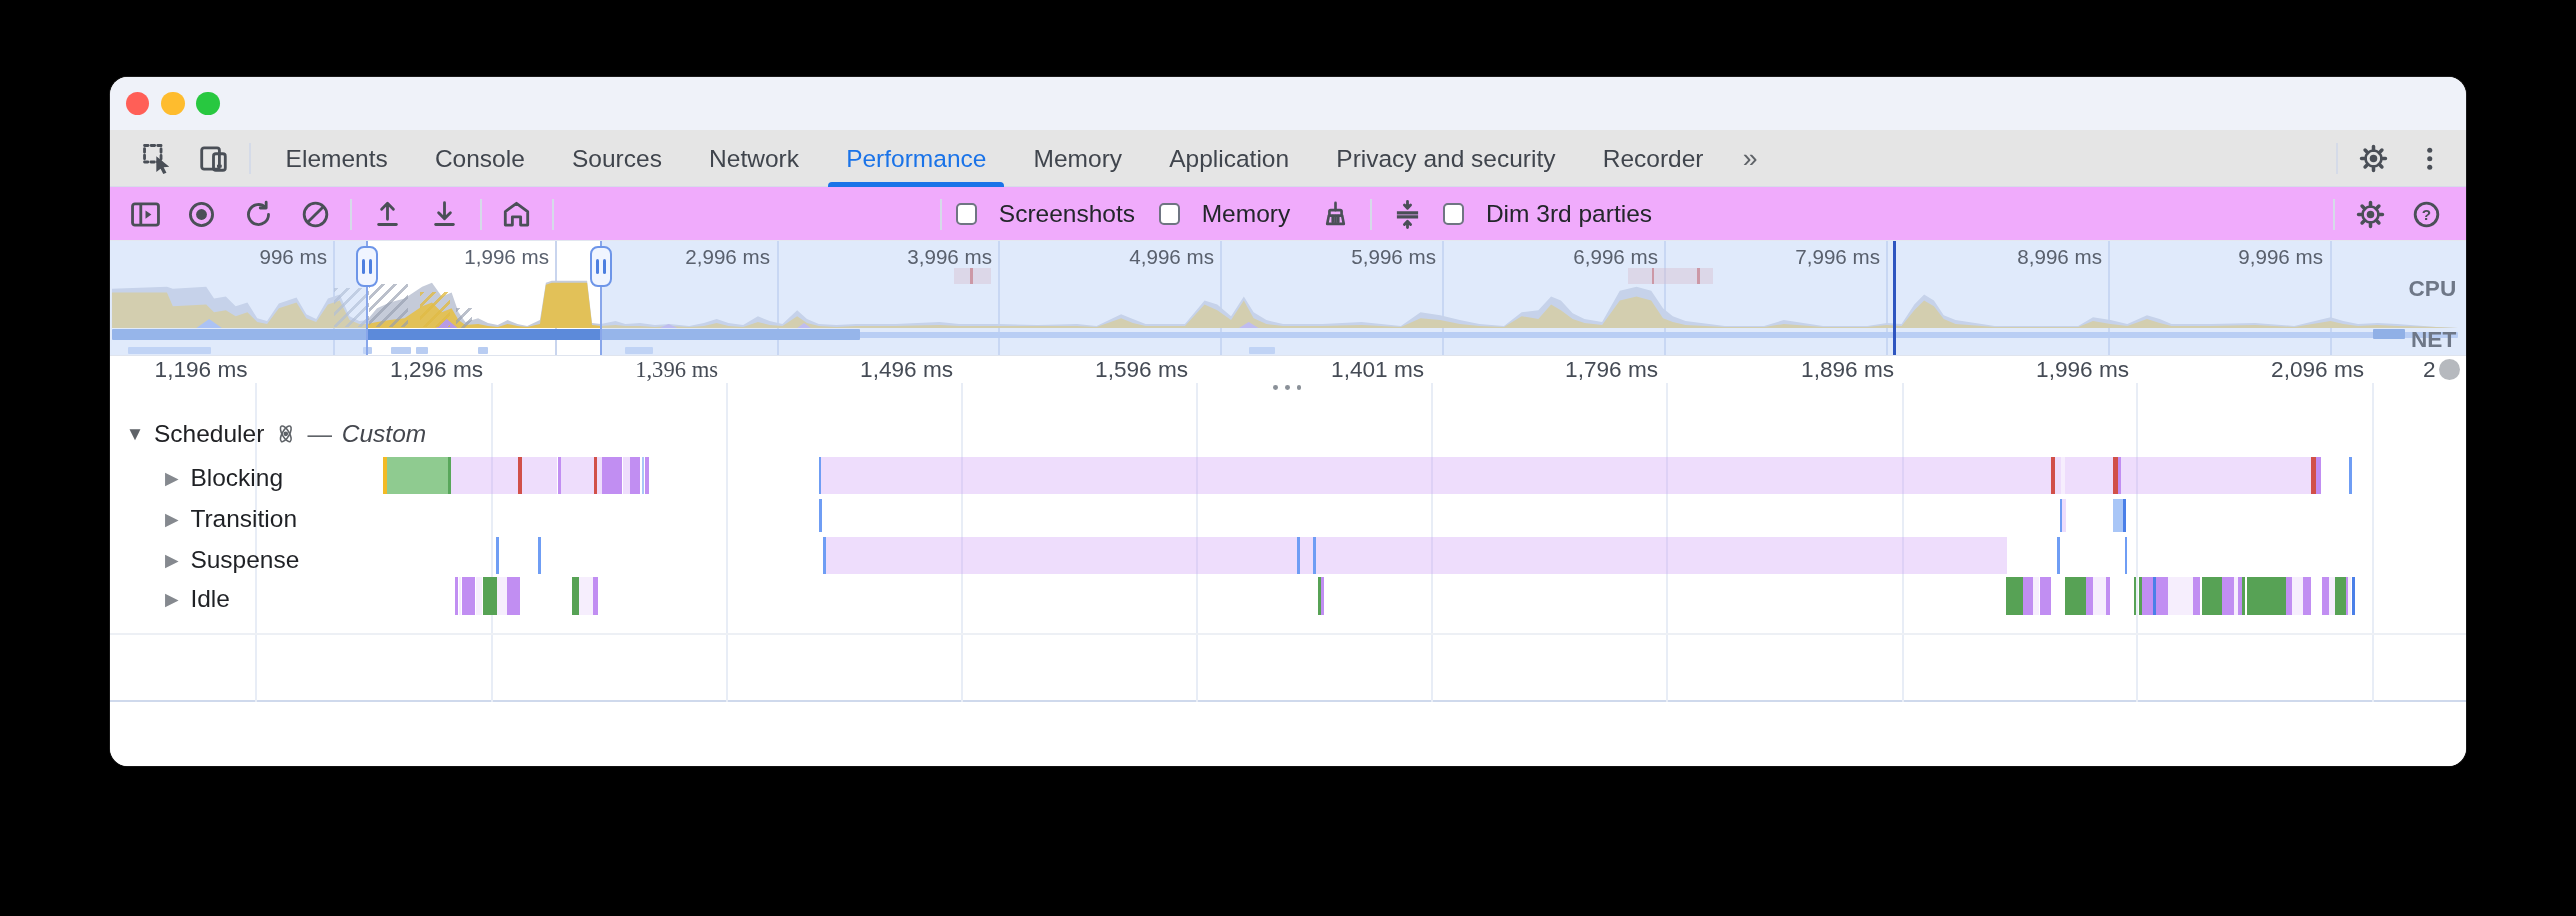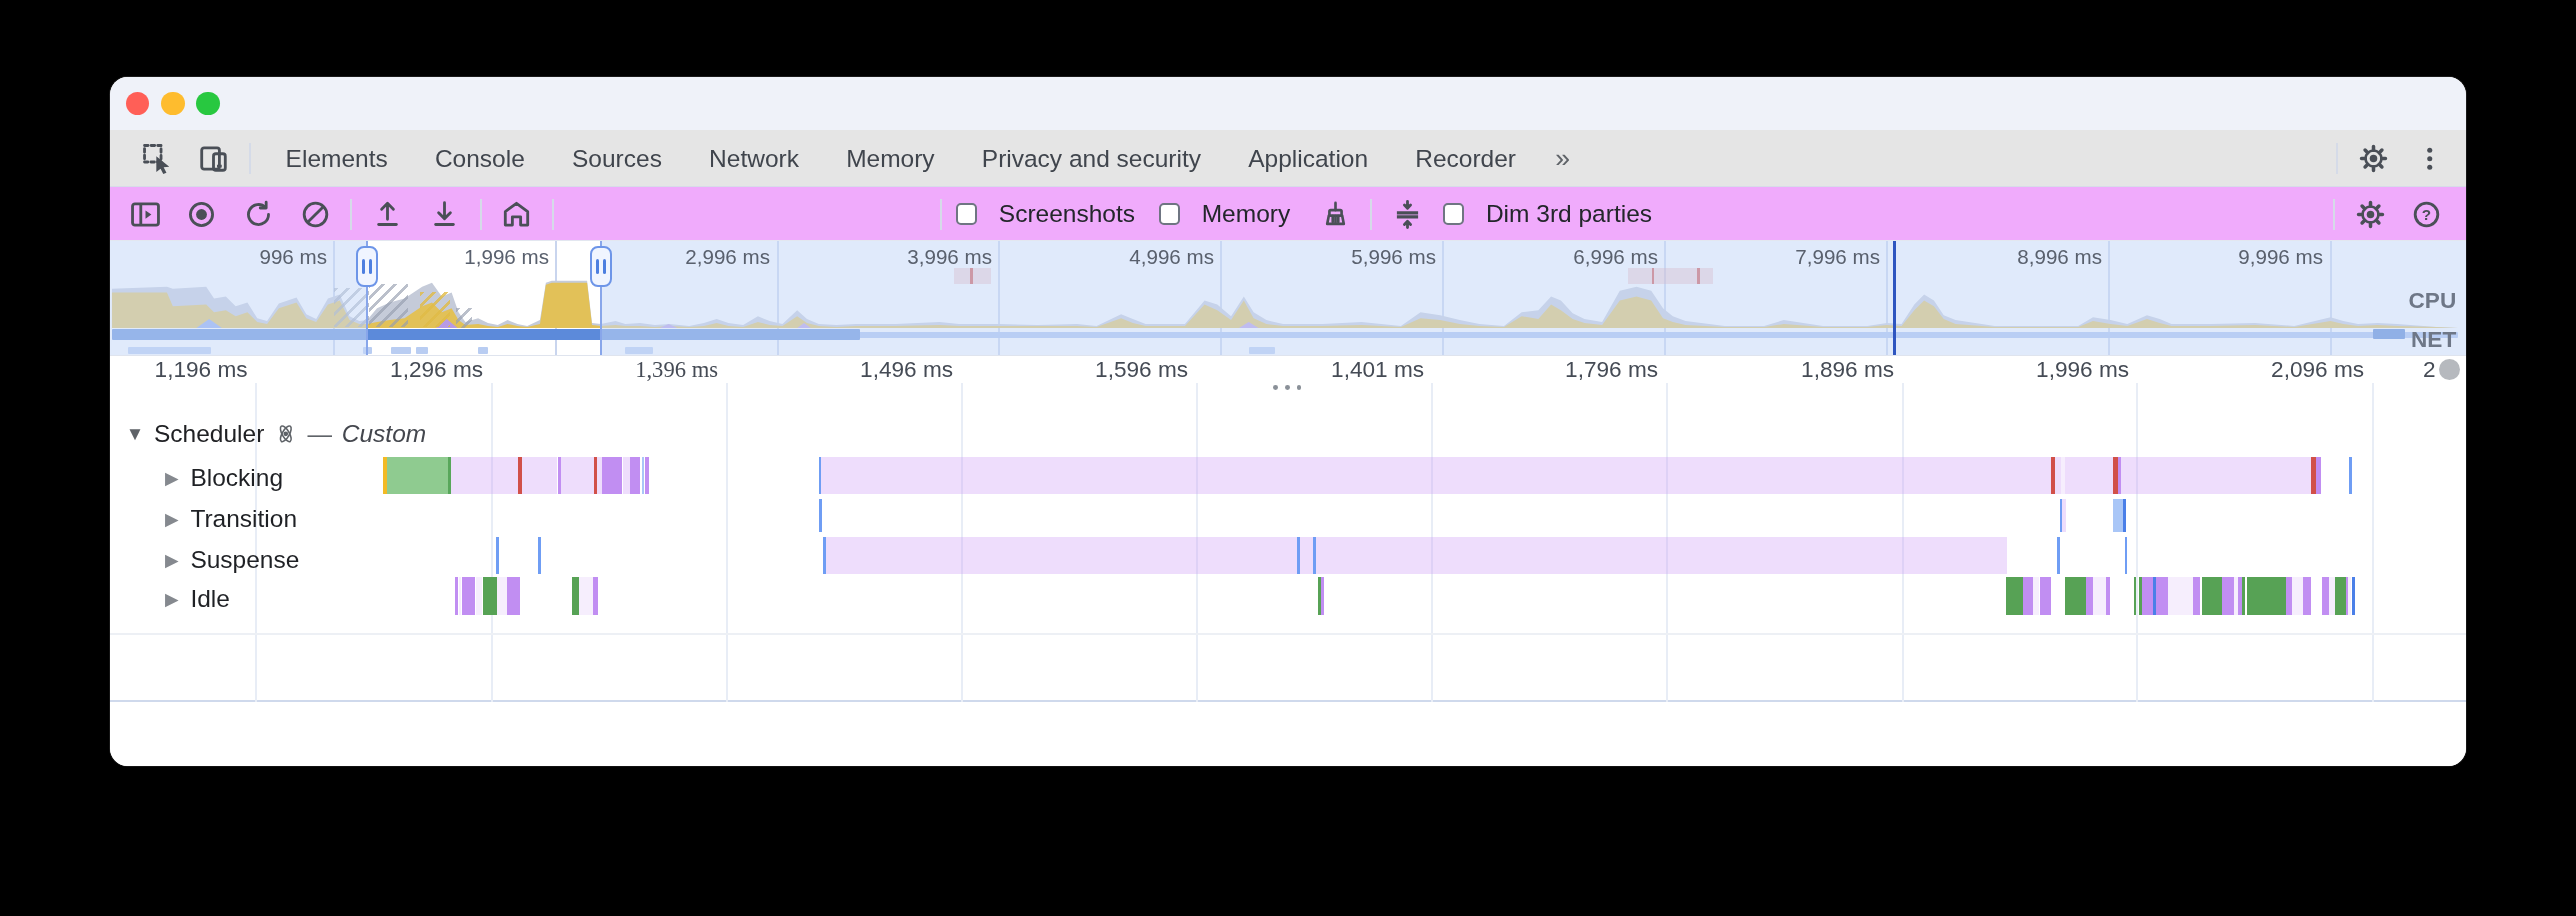--- a/index.html
+++ b/index.html
@@ -117,23 +117,24 @@
               </svg>
             </span>
           </button>
         <div class="vdiv"></div>
       </div>
       <div class="tabs" id="tabstrip">
           <div class="tab">Elements</div>
           <div class="tab">Console</div>
           <div class="tab">Sources</div>
           <div class="tab">Network</div>
+          <div class="tab active">Performance<div class="underline"></div></div>
           <div class="tab">Memory</div>
+          <div class="tab">Application</div>
           <div class="tab">Privacy and security</div>
-          <div class="tab">Application</div>
           <div class="tab">Recorder</div>
           <div class="tab more">»</div>
         </div>
       <div class="tb-right">
         <div class="vdiv"></div>
         <button class="tbtn">
           <span class="icon">
               <svg width="31" height="31" viewBox="0 0 28 28">
                 <circle cx="14" cy="14" r="7.2" fill="none" stroke="currentColor" stroke-width="2.4" stroke-linecap="round" stroke-linejoin="round"></circle>
                 <circle cx="14" cy="14" r="3.4" fill="currentColor"></circle>
@@ -328,21 +329,21 @@
         <div class="ovlabel" style="left: 70px;">996 ms</div>
         <div class="ovlabel" style="left: 292px;">1,996 ms</div>
         <div class="ovlabel" style="left: 513px;">2,996 ms</div>
         <div class="ovlabel" style="left: 735px;">3,996 ms</div>
         <div class="ovlabel" style="left: 957px;">4,996 ms</div>
         <div class="ovlabel" style="left: 1179px;">5,996 ms</div>
         <div class="ovlabel" style="left: 1401px;">6,996 ms</div>
         <div class="ovlabel" style="left: 1623px;">7,996 ms</div>
         <div class="ovlabel" style="left: 1845px;">8,996 ms</div>
         <div class="ovlabel" style="left: 2066px;">9,996 ms</div>
-        <div class="sidelab" style="top: 47px; text-align: right;">CPU</div>
+        <div class="sidelab" style="top: 35px; text-align: right;">CPU</div>
         <div class="sidelab" style="top: 86px; text-align: right;">NET</div>
       </div>
     <div class="ruler" id="ruler">
         <div class="rlabel" style="left: -29.5px;">1,196 ms</div>
         <div class="rlabel" style="left: 206px;">1,296 ms</div>
         <div class="rlabel" style="left: 441px; font-family: Liberation Serif, serif;">1,396 ms</div>
         <div class="rlabel" style="left: 676px;">1,496 ms</div>
         <div class="rlabel" style="left: 911px;">1,596 ms</div>
         <div class="rlabel" style="left: 1147px;">1,401 ms</div>
         <div class="rlabel" style="left: 1381px;">1,796 ms</div>

